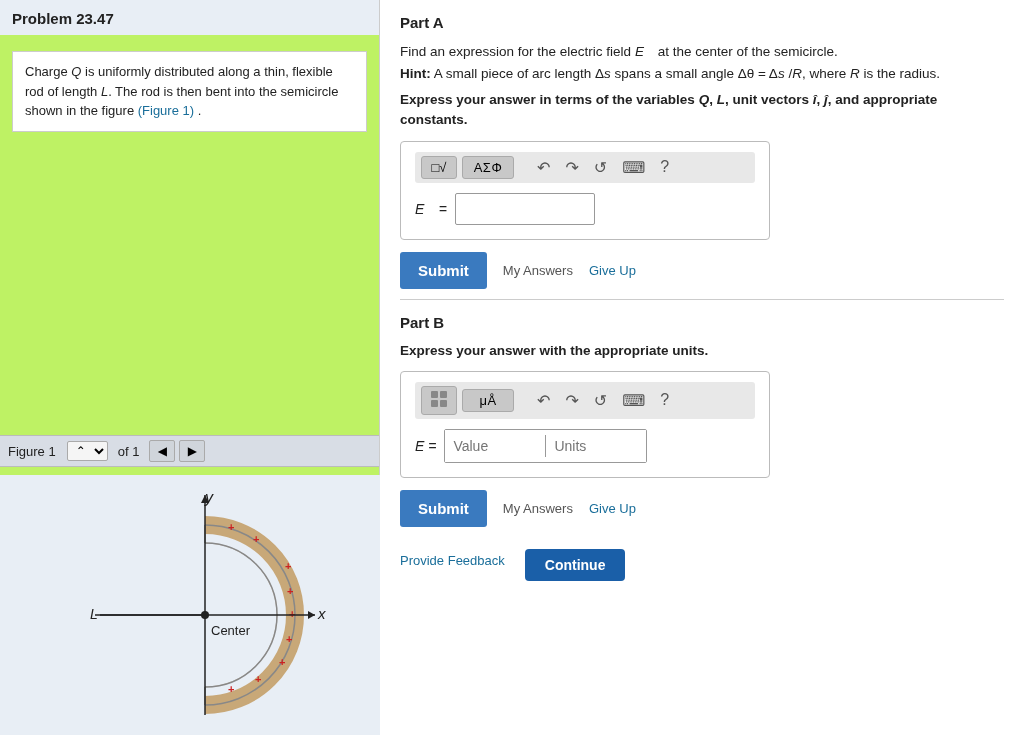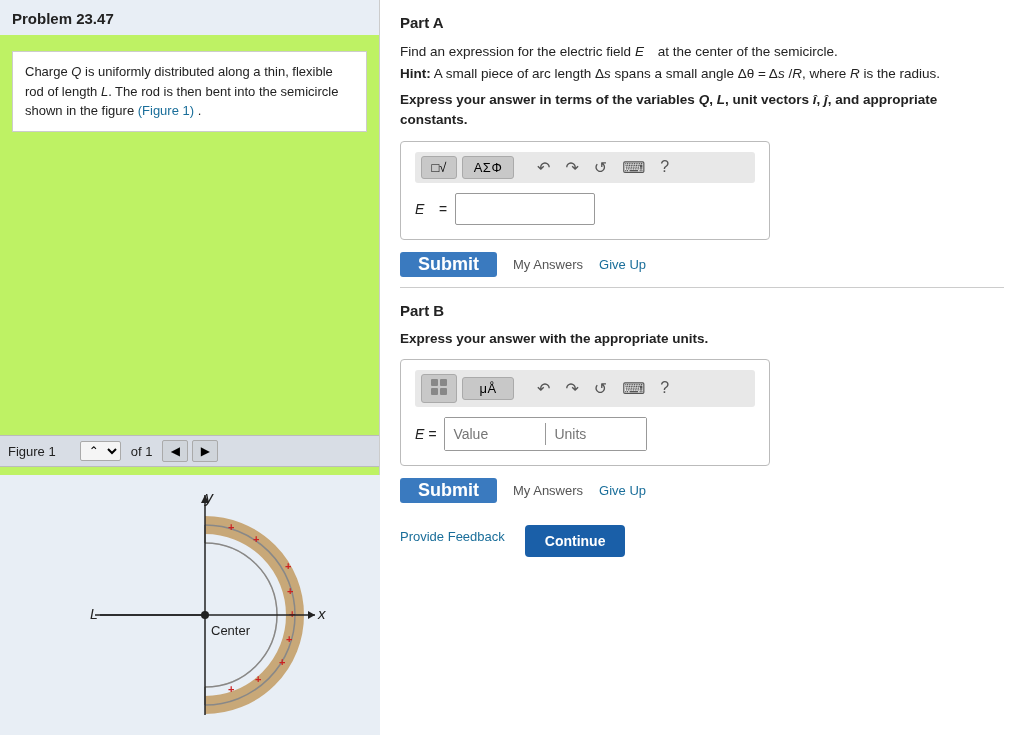--- a/index.html
+++ b/index.html
@@ -44,21 +44,21 @@
       display: flex;
       align-items: center;
       padding: 4px 8px;
       background: #d8dde5;
       border-top: 1px solid #bbb;
       border-bottom: 1px solid #bbb;
       margin-top: auto;
       gap: 4px;
     }
 
-    .figure-bar-label { font-size: 13px; margin-right: 20px; }
+    .figure-bar-label { font-size: 13px; margin-right: 7px; }
 
     .figure-select {
       font-size: 12px;
       border: 1px solid #aaa;
       background: #f5f5f5;
       padding: 1px 4px;
       border-radius: 2px;
     }
 
     .figure-of { font-size: 13px; margin: 0 6px; }
@@ -221,22 +221,22 @@
       display: flex;
       align-items: center;
       gap: 16px;
     }
 
     .submit-btn {
       background: #3a7abf;
       color: #fff;
       border: none;
       border-radius: 3px;
-      padding: 2px 18px;
-      font-size: 18px;
+      padding: 10px 18px;
+      font-size: 15px;
       font-weight: bold;
       cursor: pointer;
     }
 
     .my-answers-link {
       color: #555;
       font-size: 13px;
       cursor: pointer;
       text-decoration: none;
     }

